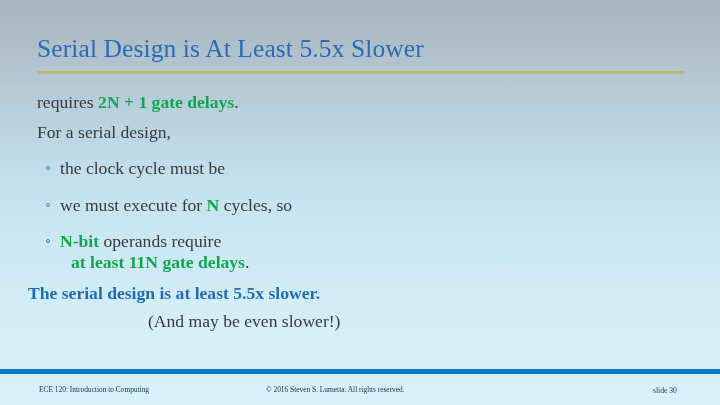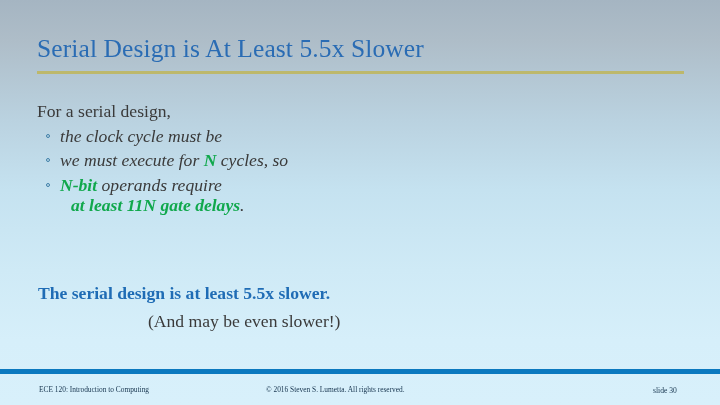--- a/index.html
+++ b/index.html
@@ -71,43 +71,42 @@
 
   
   ul.bullets {
     list-style: none;
     margin: 0;
     padding: 0;
   }
   ul.bullets > li {
     position: relative;
     padding-left: 16px;
-    margin: 4px 0 0 7px;
-    font-style: italic;
+    margin: 16px 0 0 7px;
   }
   ul.bullets > li .bullet-dot {
     position: absolute;
     left: 2px;
     top: 8px;
     width: 4px;
     height: 4px;
     border: 1.2px solid #3f7fa8;
     border-radius: 50%;
     box-sizing: border-box;
     background: transparent;
   }
   .sub-line {
     display: block;
     padding-left: 11px;
   }
 
   
   #conclusion {
     position: absolute;
-    left: 38px;
+    left: 28px;
     top: 283px;
     font-size: 17.6px;
     font-weight: bold;
     color: #1f6cb5;
     white-space: nowrap;
   }
   #aside {
     position: absolute;
     left: 148px;
     top: 311px;
@@ -162,20 +161,21 @@
 <body>
 
 <div id="slide">
 
   <div id="title">Serial Design is At Least 5.5x Slower</div>
   <div id="title-rule"></div>
 
   <div id="body">
 
     <div class="para">
+      <div><span>requires </span><span class="g">2N + 1 gate delays</span><span>.</span></div>
     </div>
 
     <div class="para-spacer"></div>
 
     <div class="para">For a serial design,</div>
 
     <ul class="bullets">
 
       <li>
         <span class="bullet-dot"></span>

